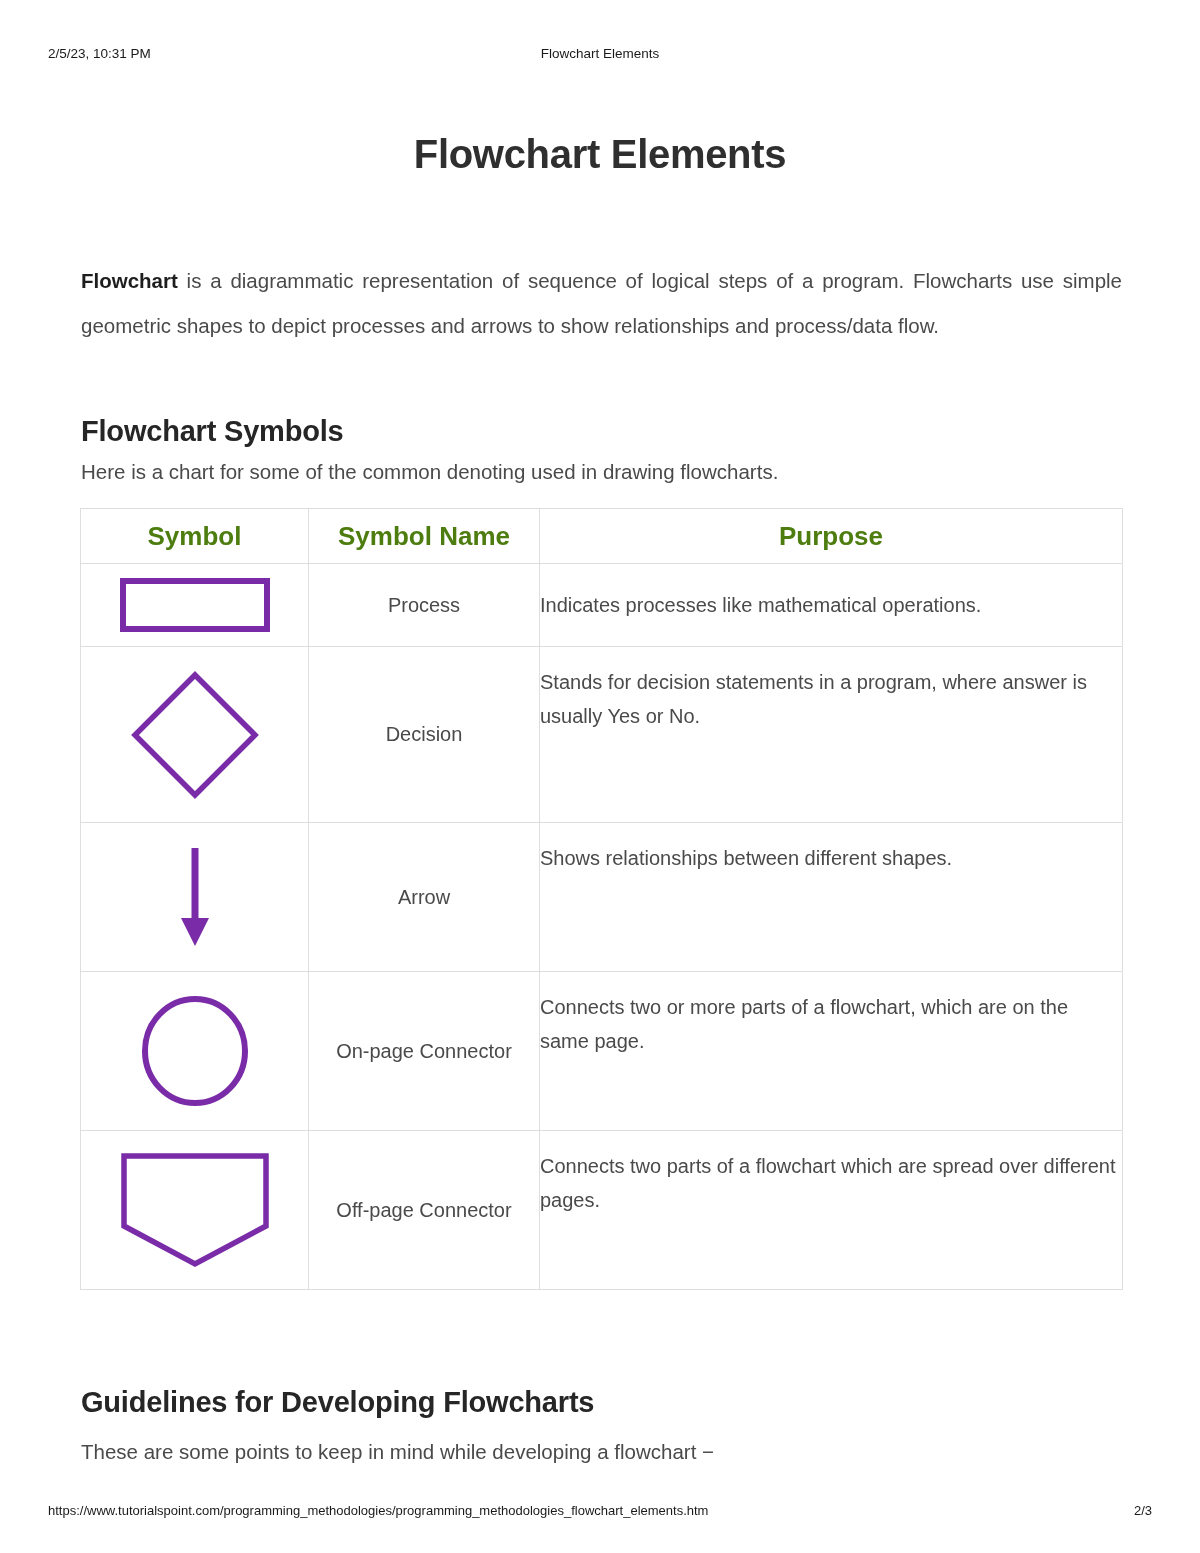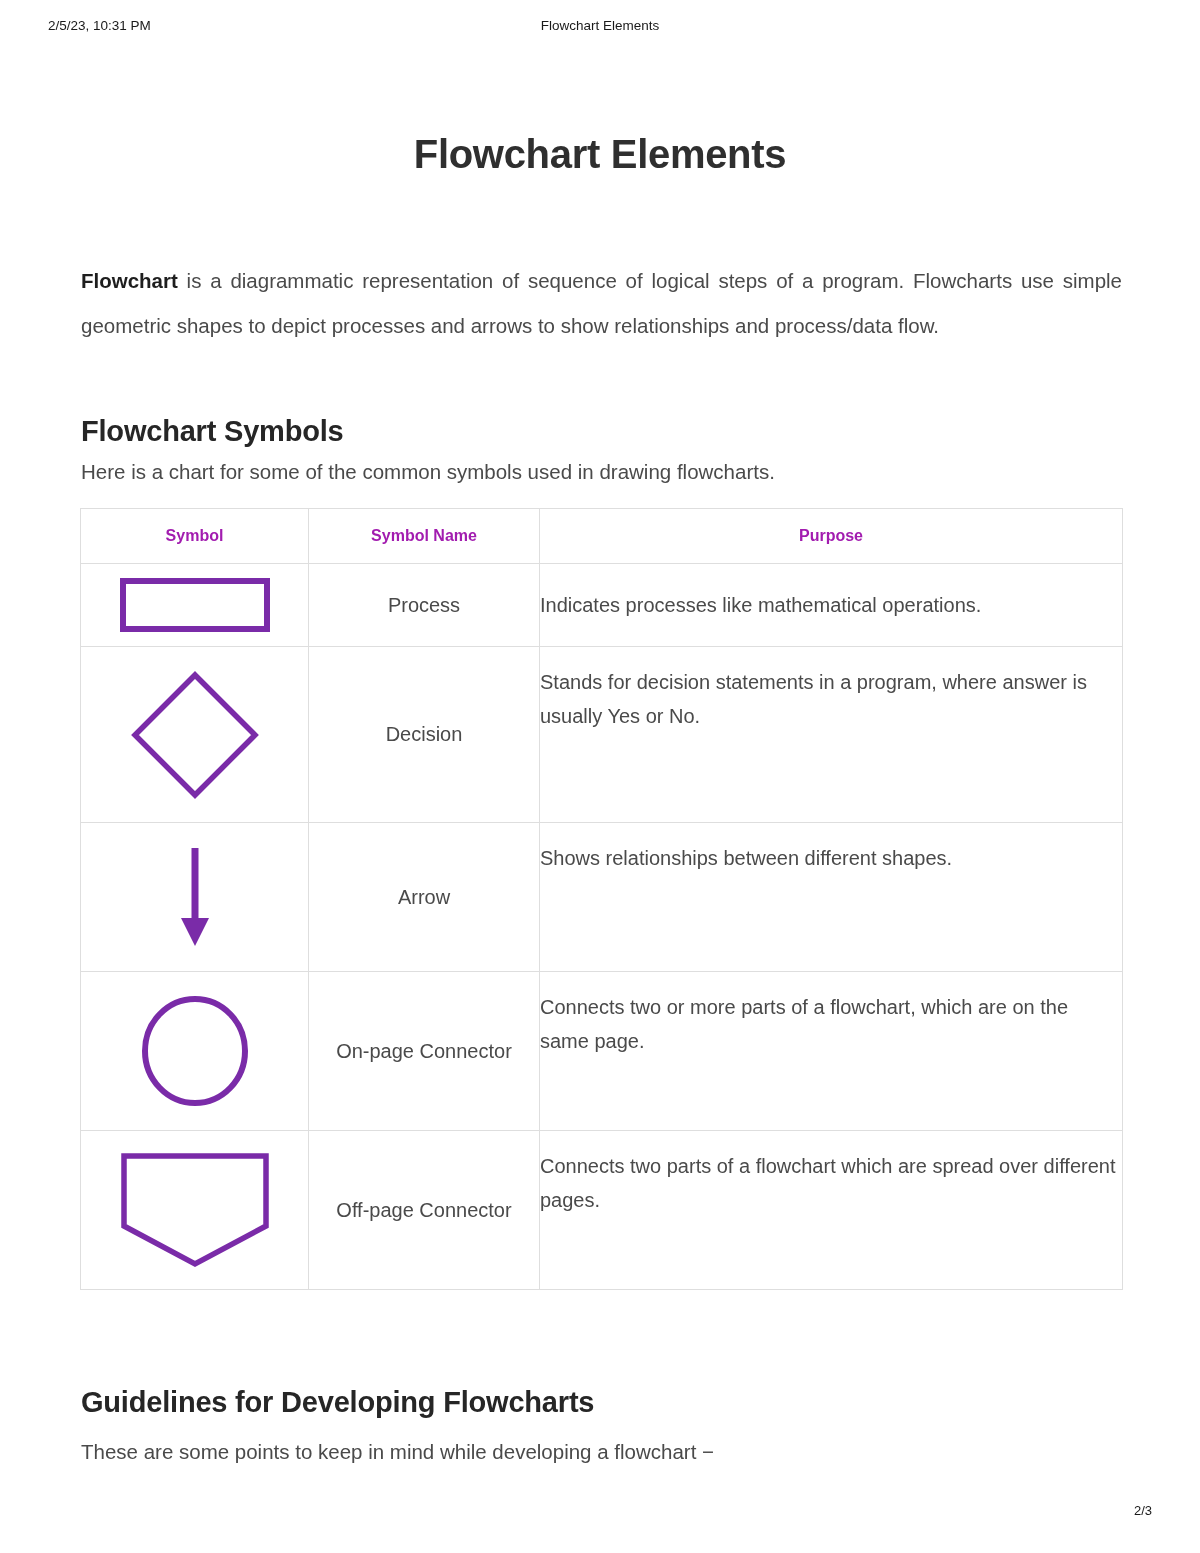--- a/index.html
+++ b/index.html
@@ -12,21 +12,21 @@
     height: 1553px;
     position: relative;
     font-family: "Liberation Sans", sans-serif;
     color: #3c3c3c;
     overflow: hidden;
   }
 
   
   .print-header {
     position: absolute;
-    top: 18px;
+    top: 46px;
     left: 0;
     width: 1088px;
     height: 20px;
     font-size: 13.5px;
     color: #1a1a1a;
   }
   .print-header .ph-date {
     position: absolute;
     left: 48px;
     top: 0;
@@ -108,23 +108,23 @@
     table-layout: fixed;
   }
   table.symbols th,
   table.symbols td {
     border: 1px solid #dedede;
     padding: 0;
     vertical-align: middle;
   }
   table.symbols th {
     height: 54px;
-    font-size: 16px;
+    font-size: 26px;
     font-weight: bold;
-    color: #a21caf;
+    color: #4d7c0f;
     text-align: center;
   }
   col.c-sym  { width: 228px; }
   col.c-name { width: 231px; }
   col.c-purp { width: 583px; }
 
   td.sym-cell  { text-align: center; }
   td.name-cell {
     text-align: center;
     font-size: 20px;
@@ -187,21 +187,21 @@
   <span class="ph-title">Flowchart Elements</span>
 </div>
 
 <div class="page">
 
   <h1 class="doc-title">Flowchart Elements</h1>
 
   <p class="intro"><b>Flowchart</b><span> is a diagrammatic representation of sequence of logical steps of a program. Flowcharts use simple geometric shapes to depict processes and arrows to show relationships and process/data flow.</span></p>
 
   <h2 class="sec sec-symbols">Flowchart Symbols</h2>
-  <p class="lead lead-chart">Here is a chart for some of the common symbols used in drawing flowcharts.</p>
+  <p class="lead lead-chart">Here is a chart for some of the common denoting used in drawing flowcharts.</p>
 
   <table class="symbols">
     <colgroup>
       <col class="c-sym">
       <col class="c-name">
       <col class="c-purp">
     </colgroup>
     <thead>
       <tr>
         <th>Symbol</th>
@@ -276,14 +276,15 @@
 
     </tbody>
   </table>
 
   <h2 class="sec sec-guidelines">Guidelines for Developing Flowcharts</h2>
   <p class="lead lead-points">These are some points to keep in mind while developing a flowchart −</p>
 
 </div>
 
 <div class="print-footer">
+  <span class="pf-url">https://www.tutorialspoint.com/programming_methodologies/programming_methodologies_flowchart_elements.htm</span>
   <span class="pf-page">2/3</span>
 </div>
 
 </body></html>

